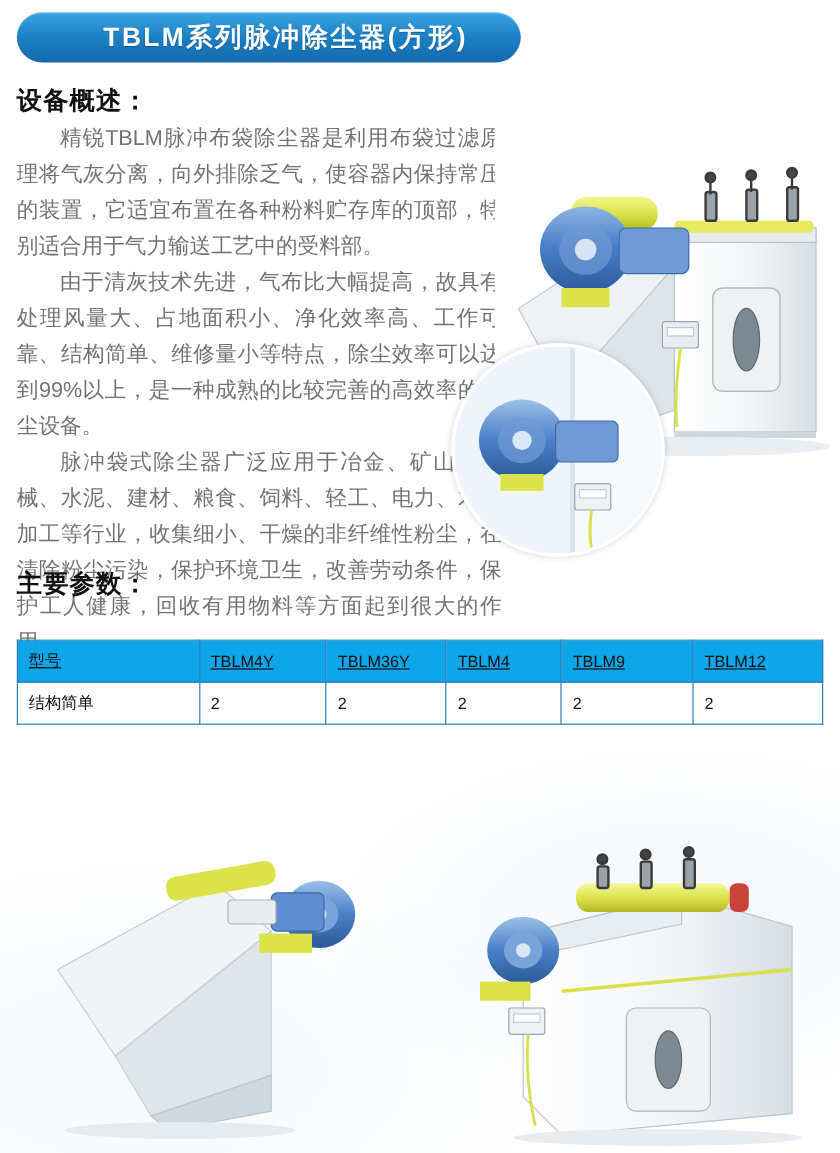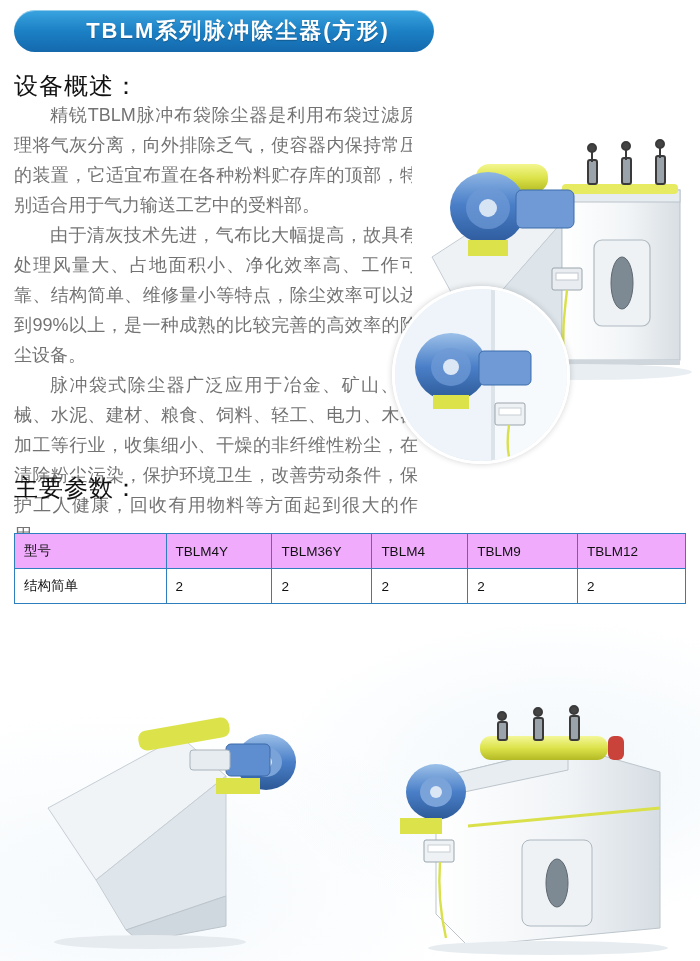--- a/index.html
+++ b/index.html
@@ -53,22 +53,22 @@
     font-weight: bold;
     letter-spacing: 2px;
     white-space: nowrap;
     text-shadow: 0 1px 1px rgba(0,0,0,0.25);
     margin-left: 28px;
   }
 
   
   .section-heading {
     position: absolute;
-    font-size: 24px;
-    font-weight: normal;
+    font-size: 21px;
+    font-weight: bold;
     color: #111111;
     letter-spacing: 1px;
   }
   #overview-heading { left: 14px; top: 70px; }
   #params-heading { left: 14px; top: 472px; }
 
   
   .body-text {
     position: absolute;
     left: 14px;
@@ -96,40 +96,41 @@
   .param-table th, .param-table td {
     border: 1px solid #2f7fbf;
     height: 34px;
     padding: 0 9px;
     text-align: left;
     font-weight: normal;
     color: #111;
     background: #ffffff;
   }
   .param-table thead th {
-    background: #f0abfc;
+    background: #0ea5e9;
+    text-decoration: underline;
   }
   .param-table col.c0 { width: 152px; }
   .param-table col.c1 { width: 106px; }
   .param-table col.c2 { width: 100px; }
   .param-table col.c3 { width: 96px; }
   .param-table col.c4 { width: 110px; }
   .param-table col.c5 { width: 108px; }
 
   
   .photo {
     position: absolute;
     overflow: hidden;
   }
   #photo-main {
     left: 412px; top: 72px;
     width: 284px; height: 320px;
   }
   #photo-inset {
-    left: 392px; top: 286px;
+    left: 376px; top: 286px;
     width: 172px; height: 172px;
     border-radius: 50%;
     border: 3px solid #ffffff;
     box-shadow: 0 0 6px rgba(0,0,0,0.18);
     background: linear-gradient(180deg,#eaf3fa 0%, #dce9f4 100%);
   }
   #photo-bottom-left {
     left: 30px; top: 690px;
     width: 290px; height: 262px;
   }

